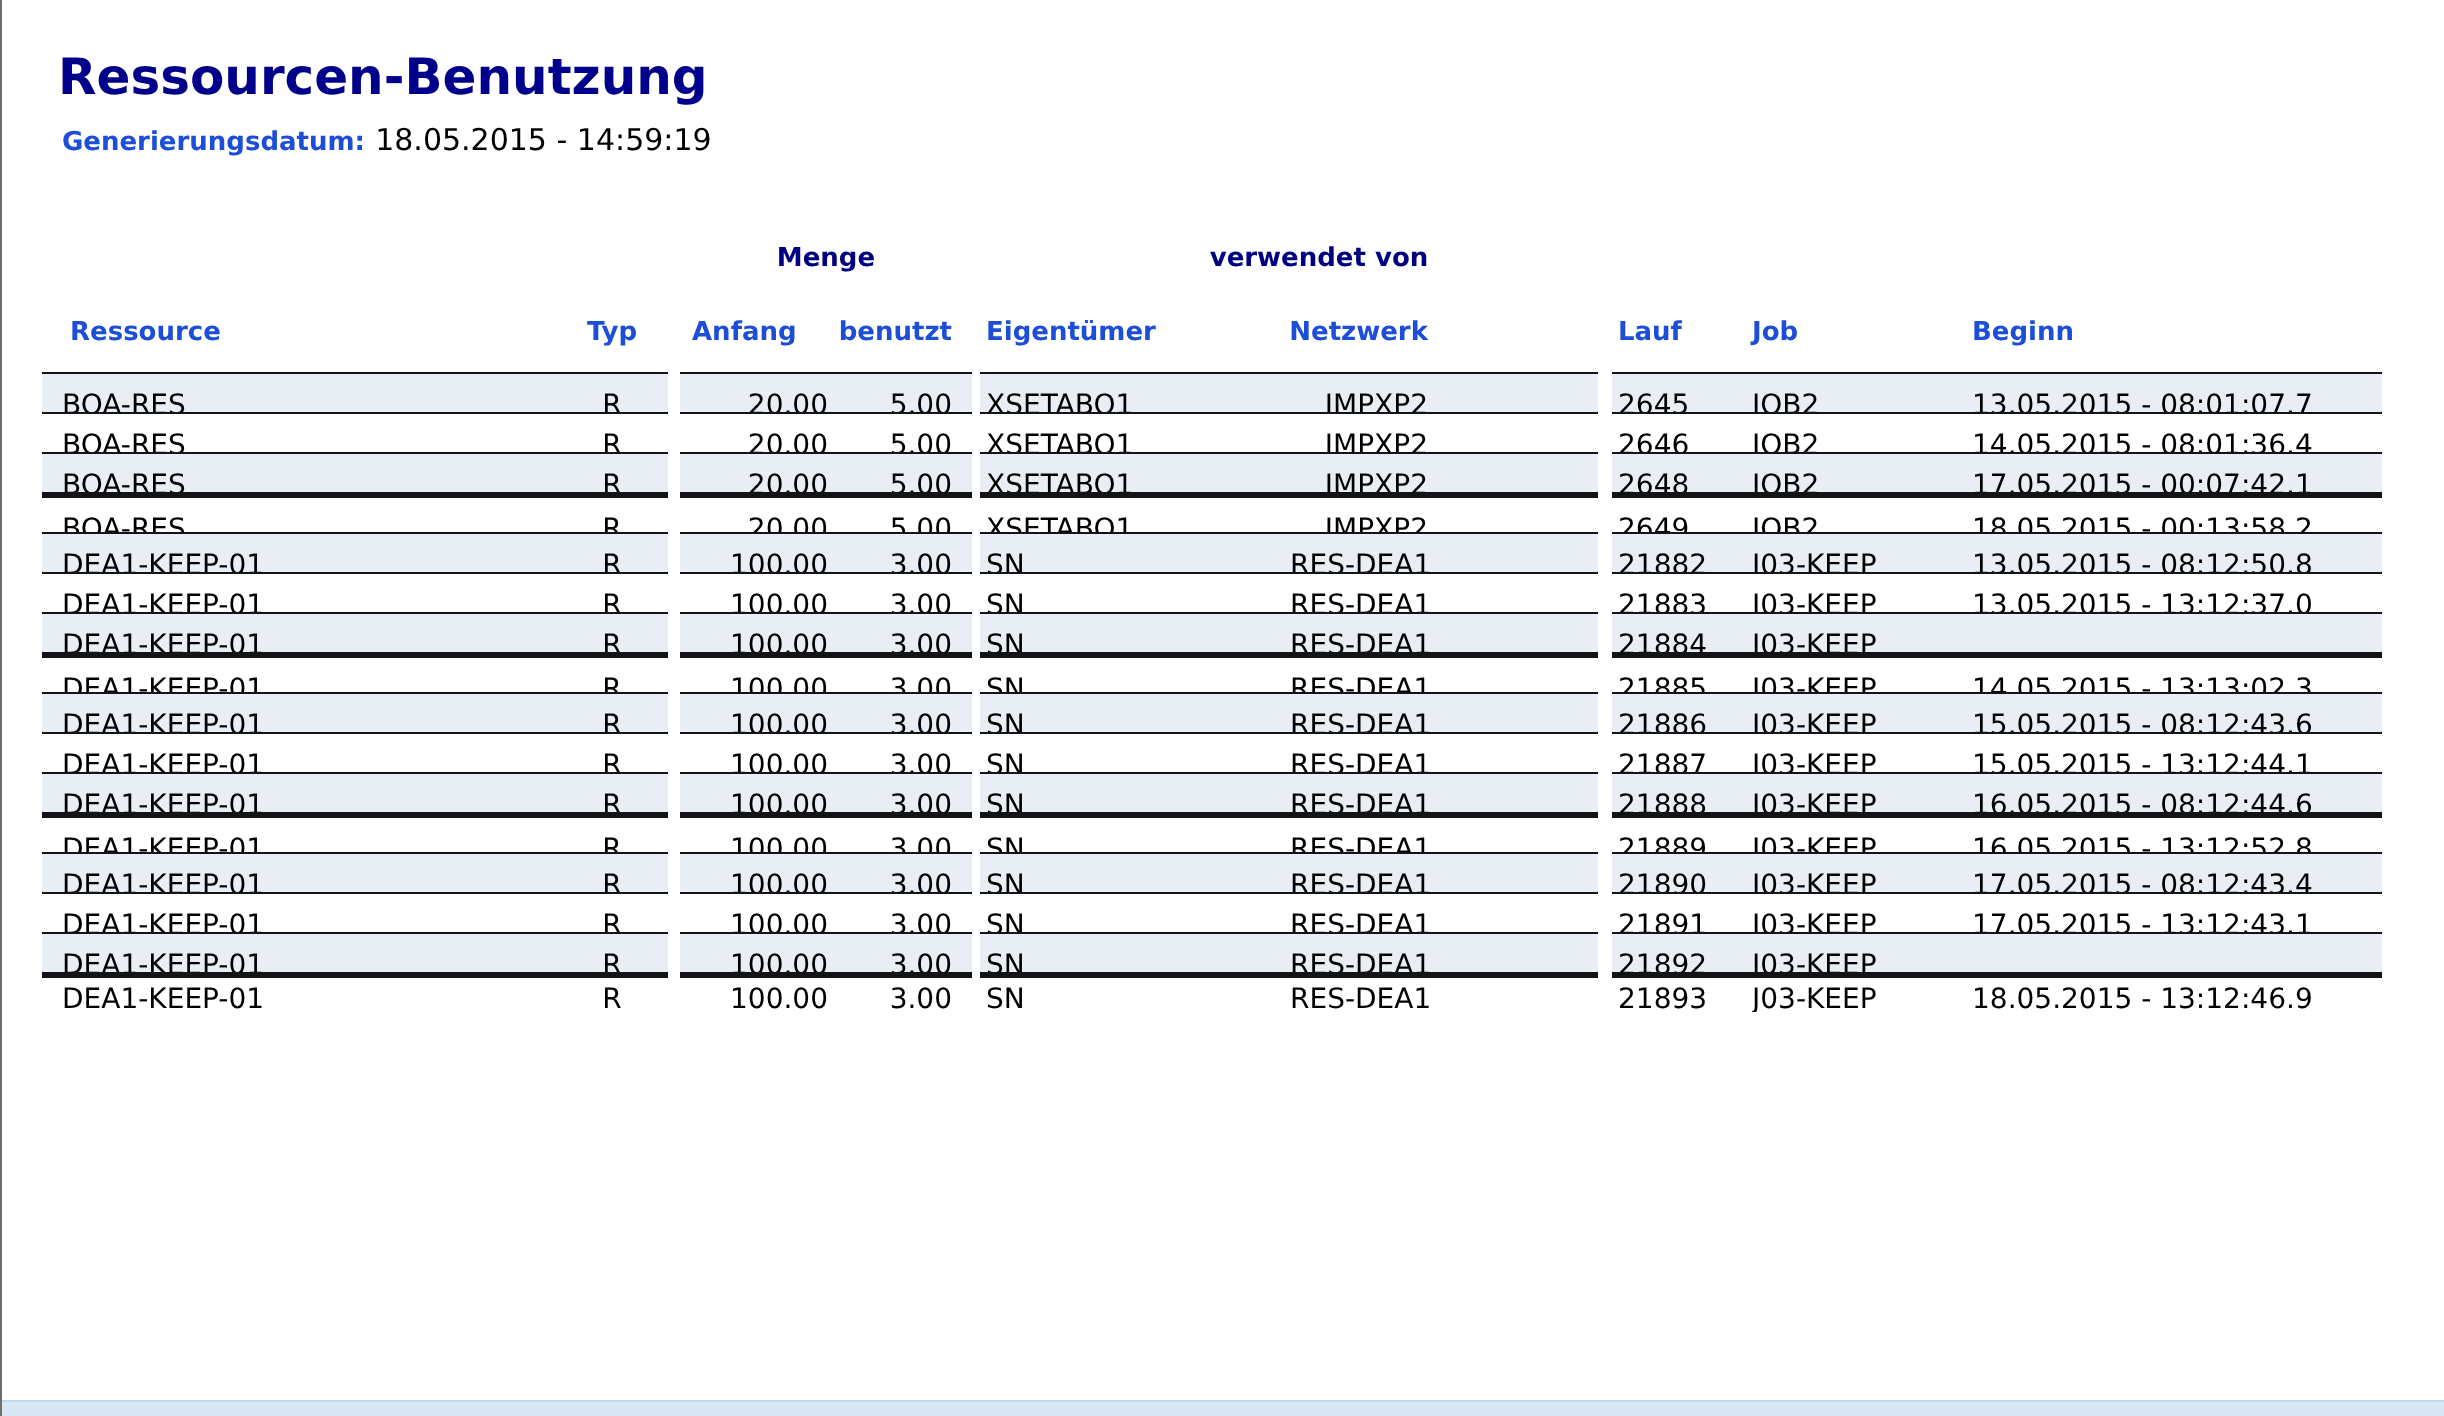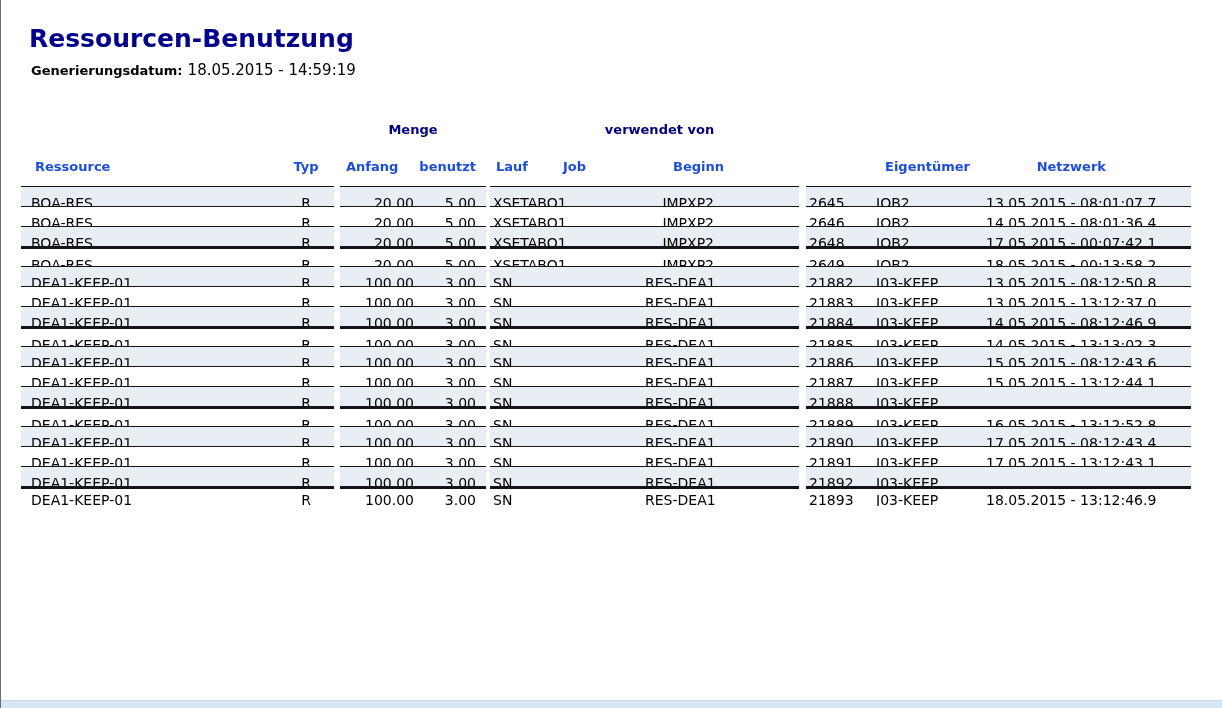--- a/index.html
+++ b/index.html
@@ -2,21 +2,21 @@
 <html><head>
 <meta charset="utf-8">
 <style>
   * { margin:0; padding:0; box-sizing:border-box; }
   html,body { width:1222px; height:708px; overflow:hidden; background:#ffffff;
               font-family:"DejaVu Sans", sans-serif; }
   body { position:relative; border-left:1px solid #6e6e6e; }
 
   .title { margin:24px 0 0 28px; font-size:25px; font-weight:bold; color:#00008b; }
   .subtitle { margin:7px 0 0 30px; white-space:nowrap; }
-  .subtitle .lbl { font-size:13px; font-weight:bold; color:#000000; }
+  .subtitle .lbl { font-size:13px; font-weight:bold; color:#1d4ed8; }
   .subtitle .val { font-size:15px; color:#000000;margin-top:20px; }
 
   .tablewrap { margin-left:20px; }
 
   
   .ghrow { display:flex; margin-top:43px; height:16px; }
   .gh { font-size:13px; font-weight:bold; color:#000080; text-align:center; line-height:16px; }
   .gh-sp1 { width:319px; }
   .gh-menge { width:146px; }
   .gh-sp2 { width:4px; }
@@ -78,29 +78,29 @@
 
   <div class="hrow">
     <div class="grp g1">
       <span class="cell c-res">Ressource</span>
       <span class="cell c-typ">Typ</span>
     </div>
     <div class="grp g2">
       <span class="cell c-anf">Anfang</span>
       <span class="cell c-ben">benutzt</span>
     </div>
+    <div class="grp g3">
+      <span class="cell c-eig">Eigentümer</span>
+      <span class="cell c-net">Netzwerk</span>
+    </div>
     <div class="grp g4">
       <span class="cell c-lauf">Lauf</span>
       <span class="cell c-job">Job</span>
       <span class="cell c-beg">Beginn</span>
     </div>
-    <div class="grp g3">
-      <span class="cell c-eig">Eigentümer</span>
-      <span class="cell c-net">Netzwerk</span>
-    </div>
   </div>
 
   <div class="rows" id="rows">
       <div class="trow shaded">
         <div class="grp g1">
           <span class="cell c-res">BOA-RES</span>
           <span class="cell c-typ">R</span>
         </div>
         <div class="grp g2">
           <span class="cell c-anf">20.00</span>
@@ -220,21 +220,20 @@
           <span class="cell c-anf">100.00</span>
           <span class="cell c-ben">3.00</span>
         </div>
         <div class="grp g3">
           <span class="cell c-eig">SN</span>
           <span class="cell c-net">RES-DEA1</span>
         </div>
         <div class="grp g4">
           <span class="cell c-lauf">21884</span>
           <span class="cell c-job">J03-KEEP</span>
-          <span class="cell c-beg">14.05.2015 - 08:12:46.9</span>
         </div>
       </div>
       <div class="trow thick">
         <div class="grp g1">
           <span class="cell c-res">DEA1-KEEP-01</span>
           <span class="cell c-typ">R</span>
         </div>
         <div class="grp g2">
           <span class="cell c-anf">100.00</span>
           <span class="cell c-ben">3.00</span>
@@ -296,20 +295,21 @@
           <span class="cell c-anf">100.00</span>
           <span class="cell c-ben">3.00</span>
         </div>
         <div class="grp g3">
           <span class="cell c-eig">SN</span>
           <span class="cell c-net">RES-DEA1</span>
         </div>
         <div class="grp g4">
           <span class="cell c-lauf">21888</span>
           <span class="cell c-job">J03-KEEP</span>
+          <span class="cell c-beg">16.05.2015 - 08:12:44.6</span>
         </div>
       </div>
       <div class="trow thick">
         <div class="grp g1">
           <span class="cell c-res">DEA1-KEEP-01</span>
           <span class="cell c-typ">R</span>
         </div>
         <div class="grp g2">
           <span class="cell c-anf">100.00</span>
           <span class="cell c-ben">3.00</span>

